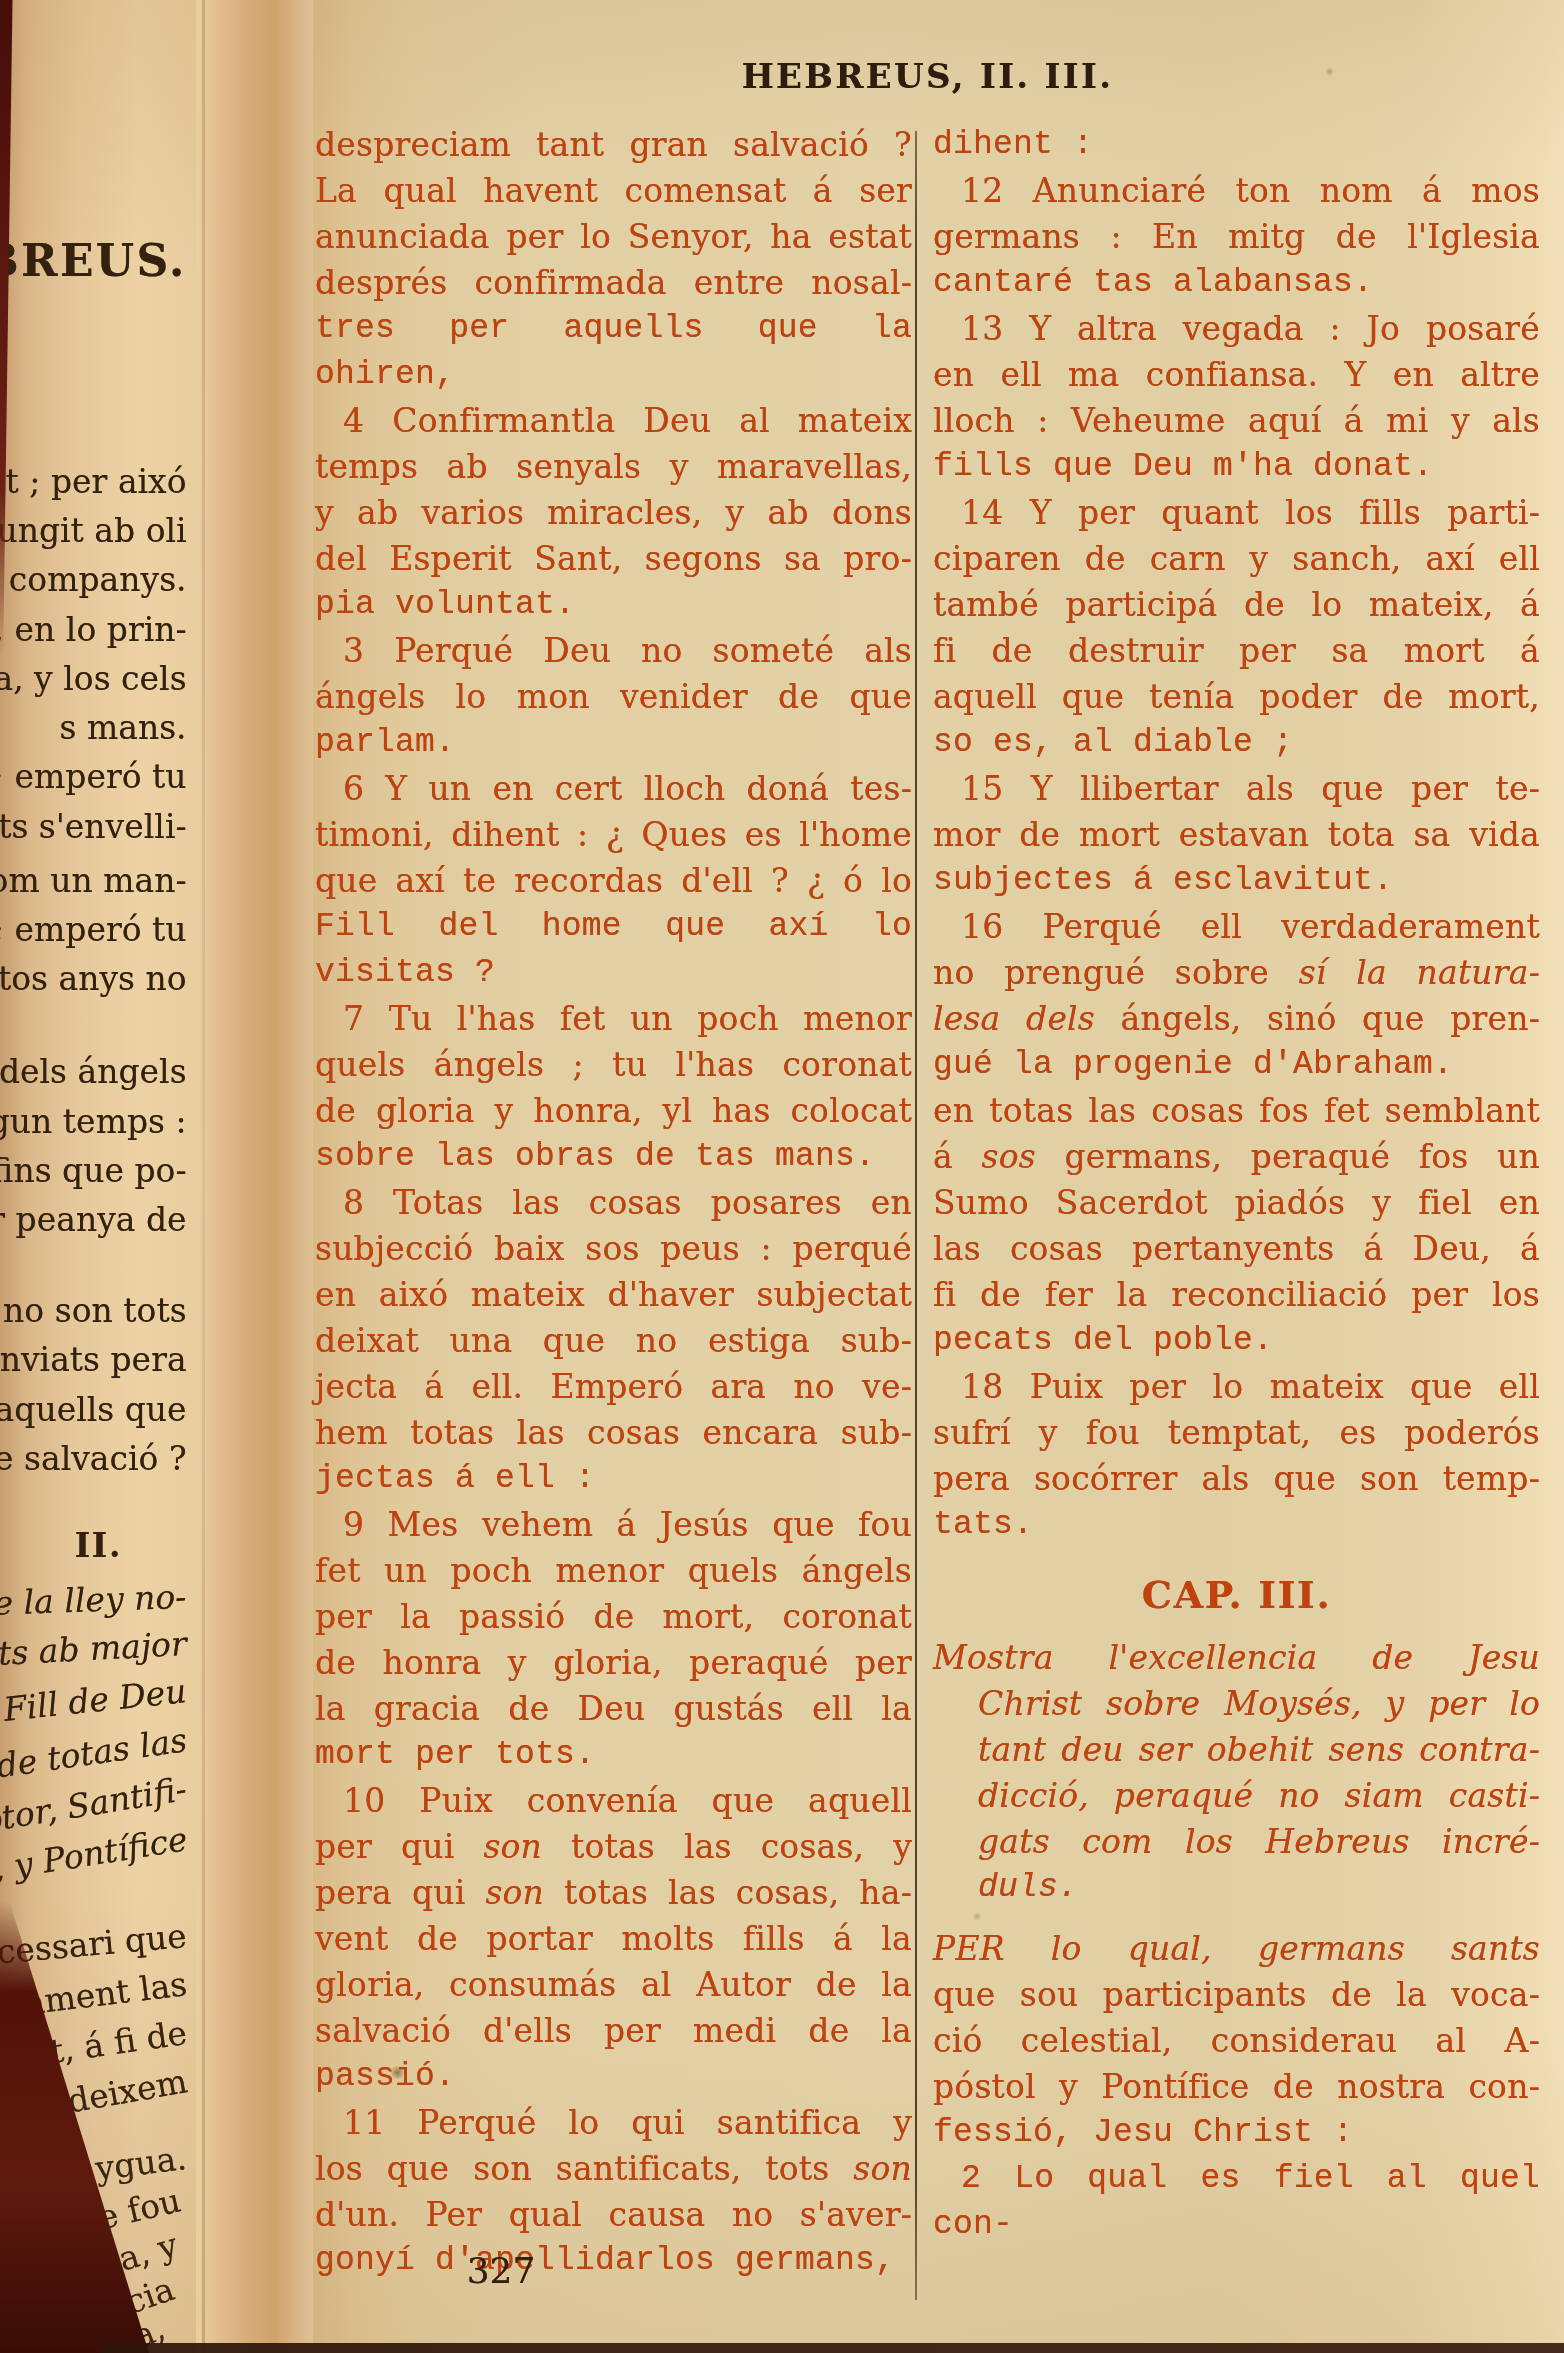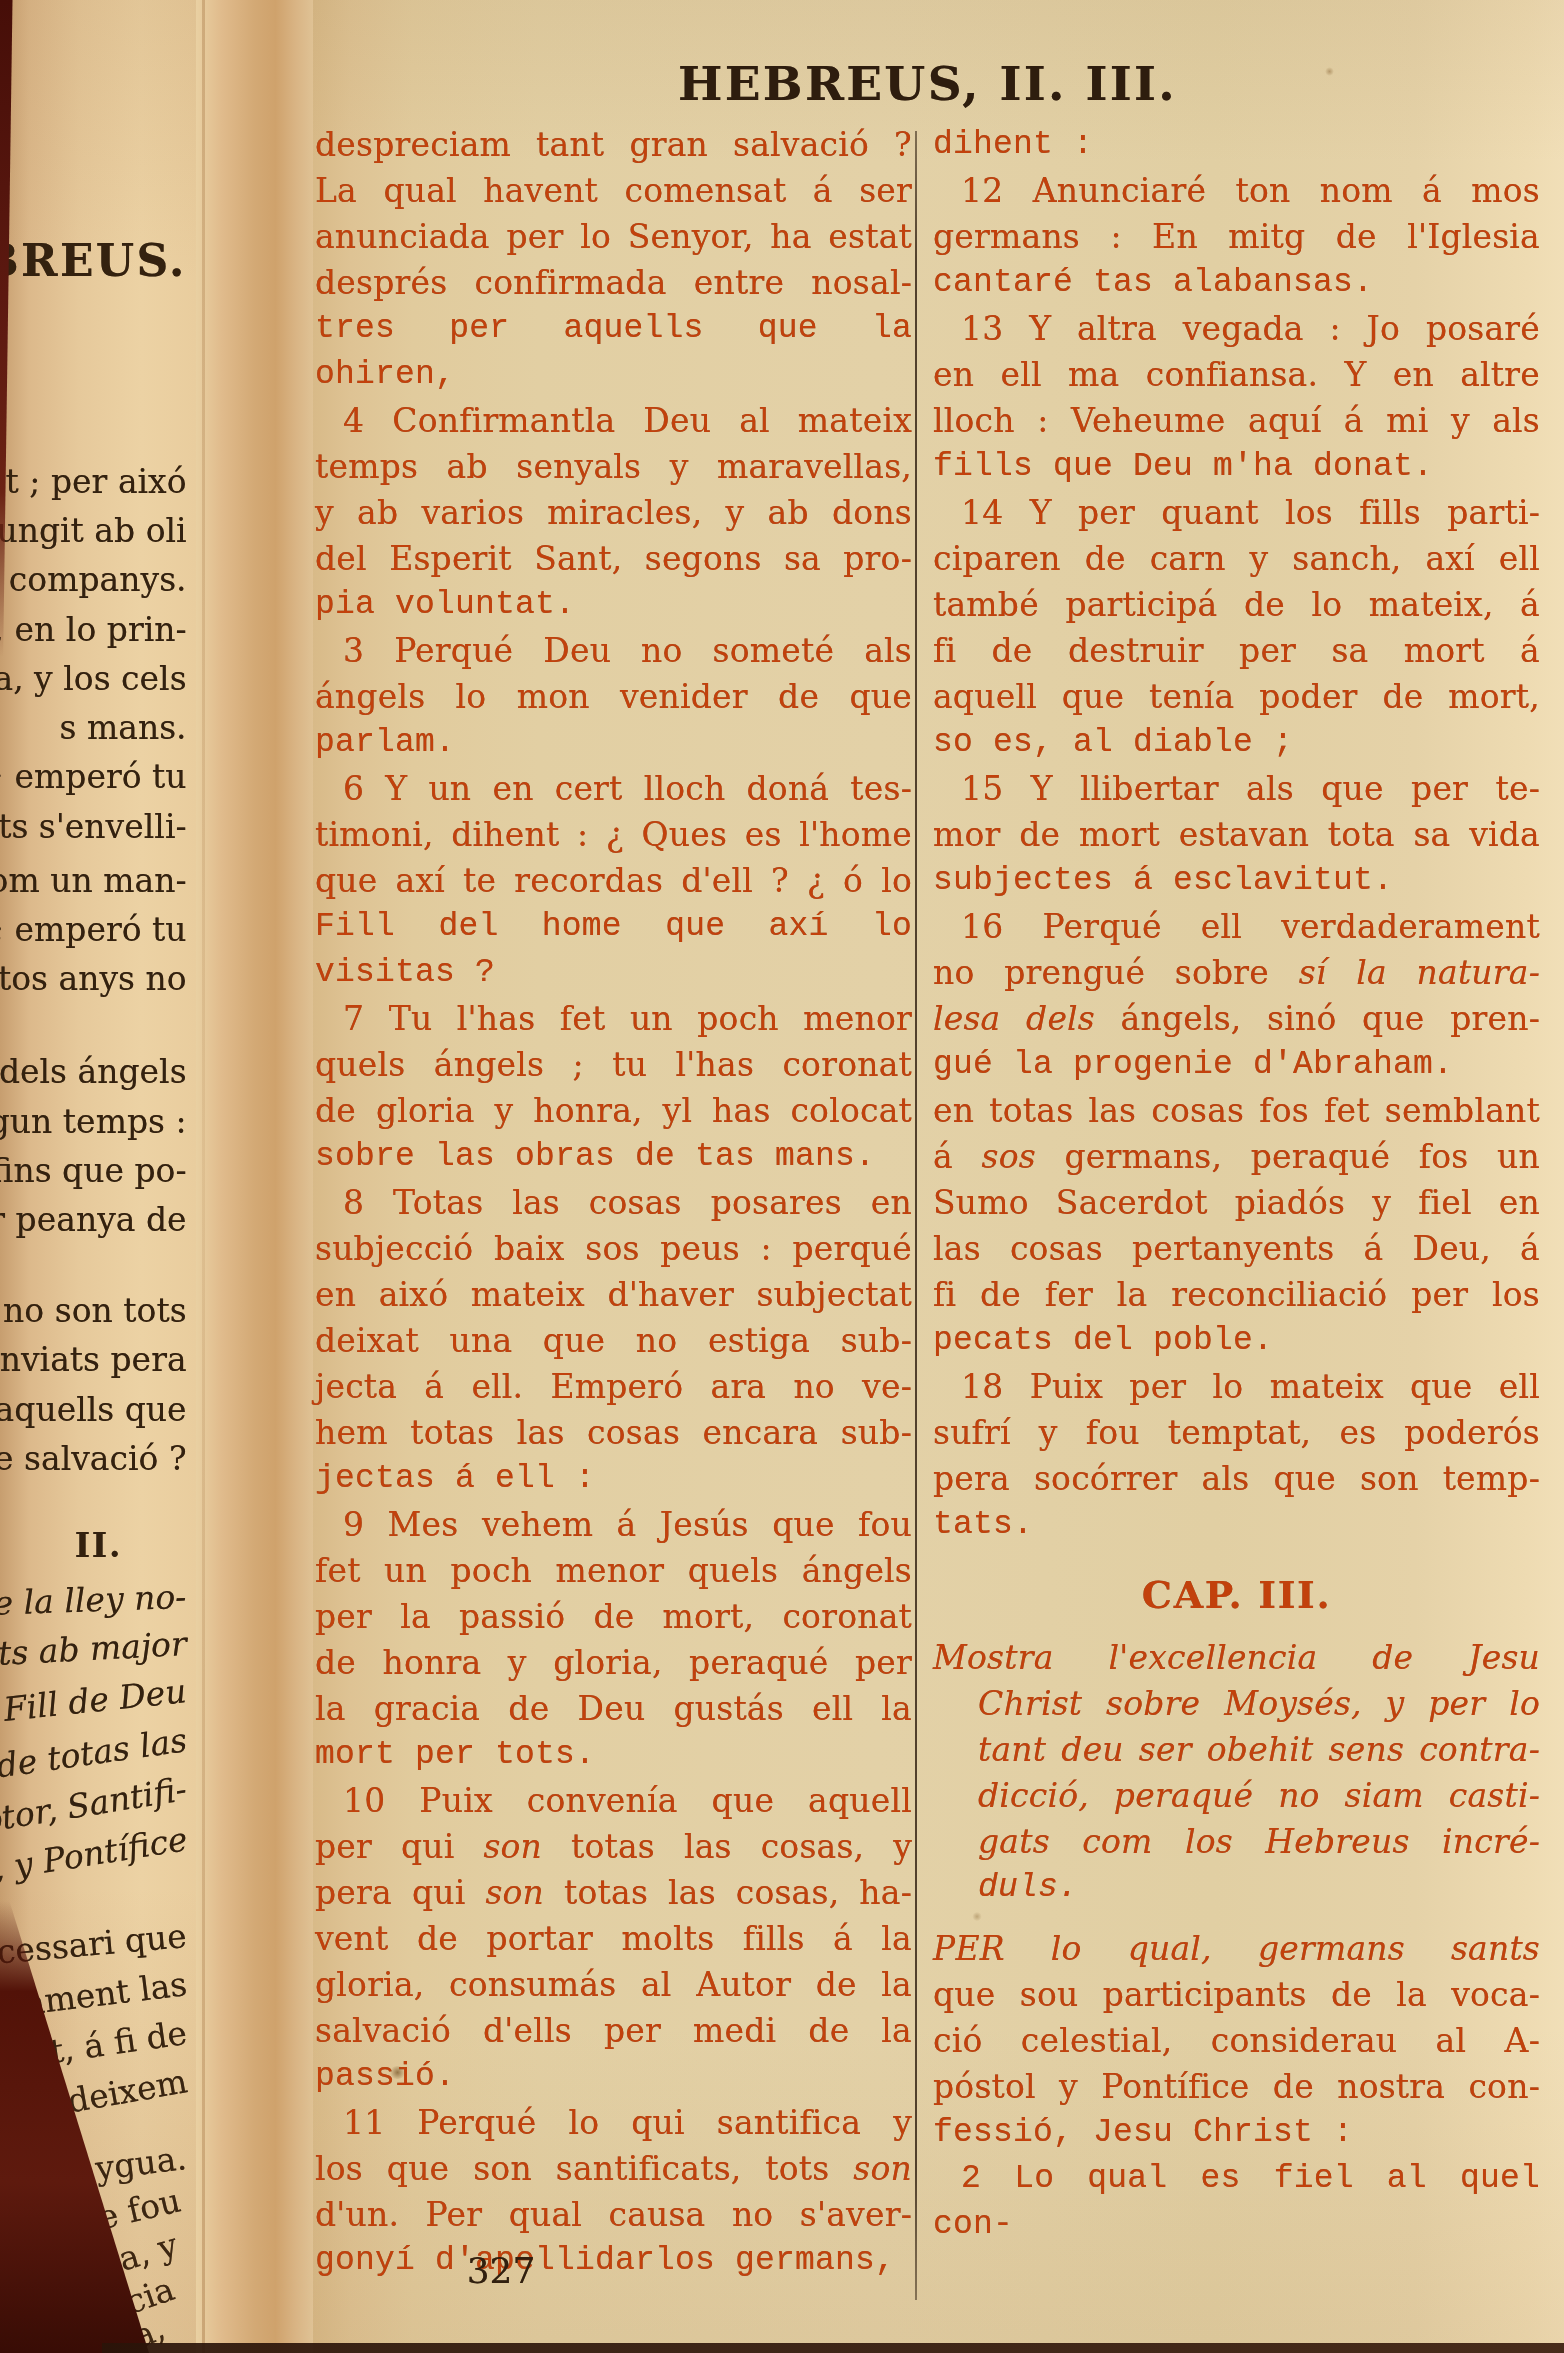--- a/index.html
+++ b/index.html
@@ -25,21 +25,21 @@
   .gutter::before{content:"";position:absolute;left:6.3px;top:0;width:2.3px;height:100%;
     background:linear-gradient(180deg,rgba(160,110,60,.35),rgba(160,110,60,.12) 50%,rgba(160,110,60,.4));}
 
   
   .main-page{position:absolute;left:313px;top:0;width:1252px;height:2354px;
     background:linear-gradient(90deg,#d8ba88 0%,#dec394 3%,#e1cb9d 8%,#e2cfa3 18%,#e3d1a7 45%,#e1cfa3 72%,#e5d2a8 88%,#eedbb2 97%,#f1dfb8 100%);}
   .main-page::before{content:"";position:absolute;left:0;top:0;width:100%;height:100%;
     background:linear-gradient(180deg,rgba(130,85,35,.07),rgba(0,0,0,0) 7%,rgba(0,0,0,0) 86%,rgba(165,115,60,.10));}
 
   .running-head{position:absolute;left:313px;top:56px;width:1229px;text-align:center;
-    font-size:47px;font-weight:700;letter-spacing:2.3px;color:#2e1d0e;
+    font-size:34px;font-weight:700;letter-spacing:2.3px;color:#2e1d0e;
     text-shadow:0 0 0.6px rgba(46,29,14,.6);}
 
   .col{position:absolute;top:122px;font-size:33px;line-height:46px;color:#c2410c;
     text-shadow:0 0 0.5px rgba(48,32,15,.5);letter-spacing:0.2px;}
   .col-left{left:315px;width:597px;}
   .col-right{left:933px;width:607px;}
   .line{text-align:justify;text-align-last:justify;min-height:46px;}
   .line.pend{text-align-last:left;font-family:Liberation Mono, monospace;}
   .line.first{text-indent:28px;}
   .line.ital{font-style:italic;}

